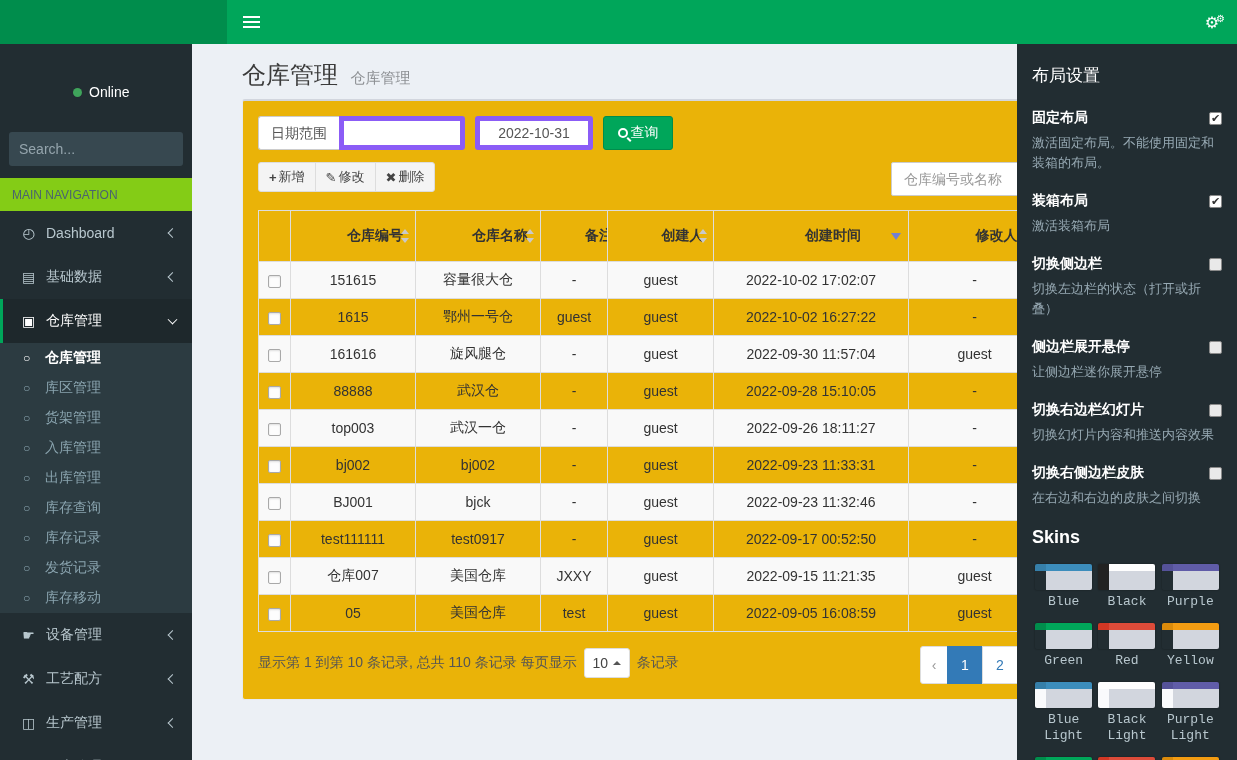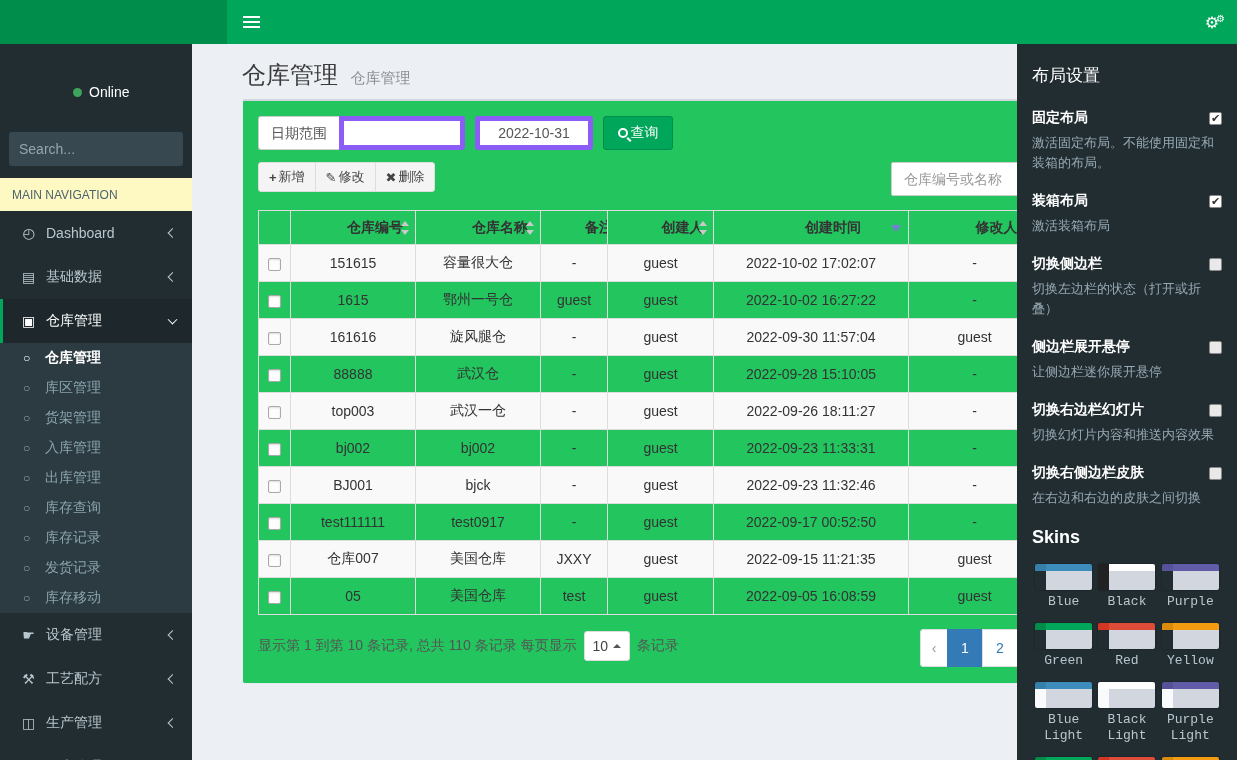--- a/index.html
+++ b/index.html
@@ -19,40 +19,40 @@
   .sidebar { position:absolute; top:44px; left:0; bottom:0; width:192px; background:#222d32; z-index:40; overflow:hidden; }
   .user-panel { height:76px; padding:40px 0 0 73px; display:flex; align-items:flex-start; }
   .dot { width:9px; height:9px; border-radius:50%; background:#3fa45b; margin:4px 7px 0 0; }
   .user-status { color:#fff; font-size:14px; }
   .side-search { margin:12px 9px 12px 9px; height:34px; background:#374850; border-radius:3px; display:flex; align-items:center; }
   .side-search input { flex:1; background:transparent; border:0; outline:none; color:#ccc; font-size:14px; padding:0 10px; font-family:inherit; }
   .side-search input::placeholder { color:#95a5ad; }
   .mag { position:relative; width:11px; height:11px; border:2px solid #95a5ad; border-radius:50%; display:inline-block; flex:none; }
   .mag::after { content:""; position:absolute; width:2px; height:5px; background:#95a5ad; transform:rotate(-45deg); left:9px; top:8px; }
   .side-search .mag-btn { width:34px; display:flex; justify-content:center; cursor:pointer; }
-  .nav-header { background:#fef9c3; color:#4b646f; font-size:12px; padding:10px 12px; height:33px; }
+  .nav-header { background:#84cc16; color:#4b646f; font-size:12px; padding:10px 12px; height:33px; }
   .menu { list-style:none; }
   .menu-item { position:relative; height:44px; display:flex; align-items:center; padding-left:15px; color:#b8c7ce; font-size:14px; cursor:pointer; border-left:3px solid transparent; }
   .menu-item .mi-icon { width:21px; margin-right:7px; font-size:14px; text-align:center; color:#b8c7ce; }
   .menu-item.active { border-left-color:#00a65a; background:#1e282c; color:#fff; }
   .menu-item.active .mi-icon { color:#fff; }
   .chev { position:absolute; right:16px; top:50%; width:7px; height:7px; border-right:1.6px solid #b8c7ce; border-bottom:1.6px solid #b8c7ce; }
   .chev.left { transform:translateY(-50%) rotate(135deg); }
   .chev.down { transform:translateY(-70%) rotate(45deg); border-color:#fff; }
   .submenu { list-style:none; background:#2c3b41; }
   .submenu-item { height:30px; display:flex; align-items:center; padding-left:23px; color:#8aa4af; font-size:14px; cursor:pointer; }
   .submenu-item .si-icon { width:16px; margin-right:6px; font-size:12px; }
   .submenu-item.active { color:#fff; font-weight:bold; }
 
   
   .main { position:absolute; top:44px; left:227px; right:0; bottom:0; overflow:hidden; }
   .content-header { padding:15px 15px 8px 15px; }
   .content-header h1 { display:inline-block; font-size:24px; font-weight:normal; color:#3b3b3b; }
   .content-header .subtitle { font-size:15px; color:#8d9094; margin-left:8px; }
-  .box { margin:0 15px; background:#22c55e; border:1px solid #e6eaf1; border-top:2px solid #d2d6de; border-radius:3px; padding:15px; min-height:585px; position:relative; }
+  .box { margin:0 15px; background:#eab308; border:1px solid #e6eaf1; border-top:2px solid #d2d6de; border-radius:3px; padding:15px; min-height:585px; position:relative; }
 
   .filter-row { display:flex; height:34px; margin-bottom:12px; }
   .addon { border:1px solid #ccc; border-right:0; border-radius:3px 0 0 3px; padding:0 12px; line-height:32px; font-size:14px; color:#555; background:#fff; }
   .inp { border:5px solid #8b5cf6; border-radius:0 3px 3px 0; font-size:14px; color:#555; padding:0 10px; outline:none; font-family:inherit; }
   .inp.date-from { width:126px; }
   .inp.date-to { width:118px; margin-left:10px; border-radius:3px; text-align:center; }
   .btn-query { margin-left:10px; width:70px; height:34px; background:#00a65a; border:1px solid #008d4c; border-radius:3px; color:#fff; font-size:14px; display:flex; align-items:center; justify-content:center; cursor:pointer; font-family:inherit; }
   .btn-query .mag { border-color:#fff; width:10px; height:10px; margin-right:3px; }
   .btn-query .mag::after { background:#fff; left:8px; top:7px; }
 
@@ -60,21 +60,21 @@
   .btn-group { display:inline-flex; }
   .btn-default { height:30px; padding:0 10px; background:#f4f4f4; border:1px solid #ddd; color:#444; font-size:13px; display:flex; align-items:center; cursor:pointer; font-family:inherit; margin-left:-1px; }
   .btn-default:first-child { border-radius:3px 0 0 3px; margin-left:0; }
   .btn-default:last-child { border-radius:0 3px 3px 0; }
   .btn-default .bi { margin-right:2px; font-size:13px; font-weight:bold; font-style:normal; }
   .toolbar-search { position:absolute; left:633px; top:0; width:152px; height:34px; border:1px solid #ccc; border-radius:2px; font-size:14px; color:#555; padding:0 12px; outline:none; font-family:inherit; }
   .toolbar-search::placeholder { color:#999; }
 
   table.grid { border-collapse:collapse; table-layout:fixed; width:782px; font-size:14px; }
   .grid th,.grid td { border:1px solid #ddd; text-align:center; color:#333; overflow:hidden; white-space:nowrap; }
-  .grid th { height:34px; font-weight:bold; position:relative;padding-left:44px; }
+  .grid th { height:51px; font-weight:bold; position:relative;padding-left:44px; }
   .grid td { height:37px; }
   .grid tbody tr:nth-child(odd) { background:#f9f9f9; }
   .sorts { position:absolute; right:5px; top:50%; margin-top:-8px; width:9px; height:16px; cursor:pointer; }
   .sorts .up { position:absolute; top:1px; left:0; border-left:4px solid transparent; border-right:4px solid transparent; border-bottom:5px solid #c9c9c9; }
   .sorts .dn { position:absolute; bottom:1px; left:0; border-left:4px solid transparent; border-right:4px solid transparent; border-top:5px solid #c9c9c9; }
   .sort-active { position:absolute; right:7px; top:50%; margin-top:-3px; border-left:5px solid transparent; border-right:5px solid transparent; border-top:7px solid #7380d2; cursor:pointer; }
   .cb { display:inline-block; width:13px; height:13px; background:#fdfdfd; border:1px solid #a9a9a9; border-radius:2px; vertical-align:middle; cursor:pointer; box-shadow:inset 0 1px 2px rgba(0,0,0,.12); }
 
   .pg-row { position:relative; margin-top:14px; height:38px; }
   .pg-info { display:flex; align-items:center; font-size:14px; color:#555; height:34px; }

